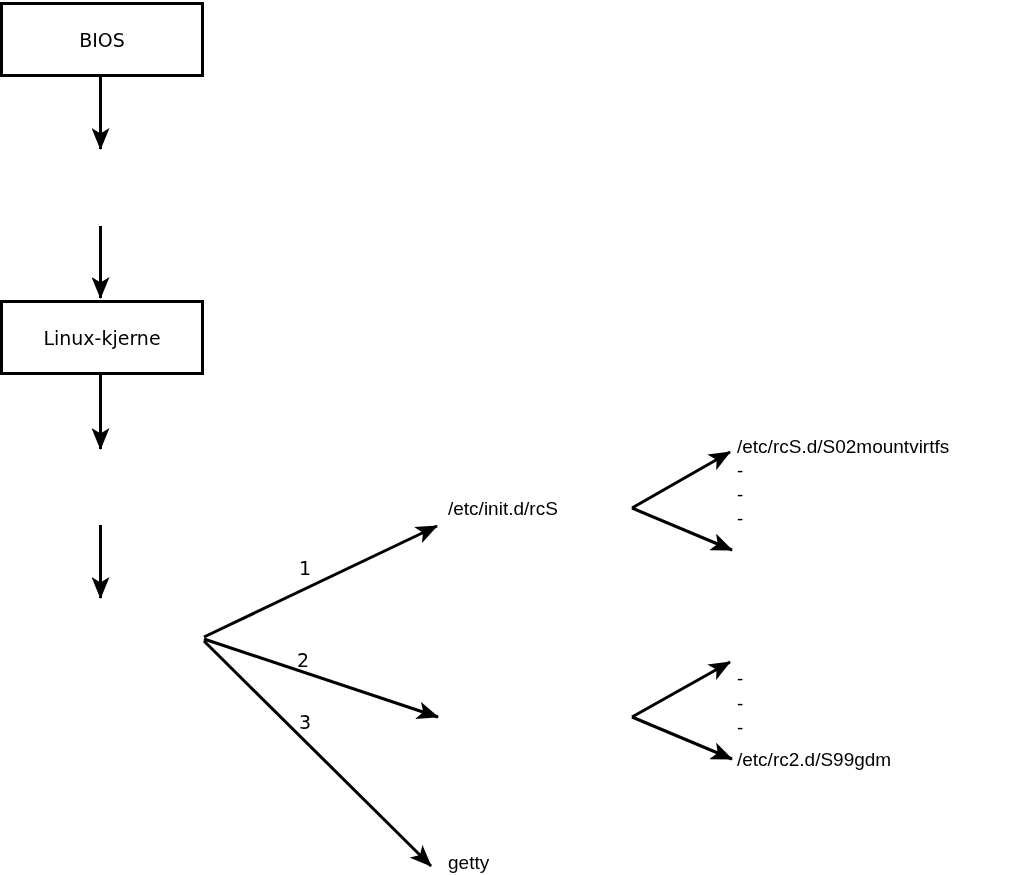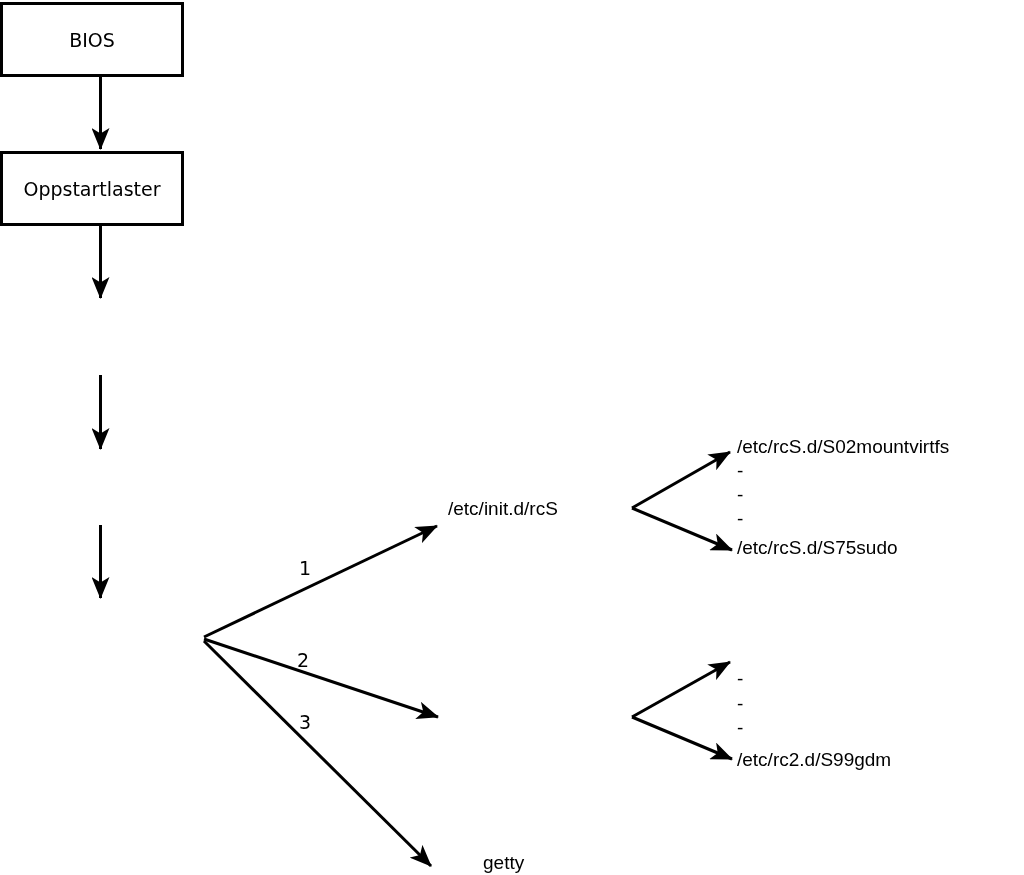--- a/index.html
+++ b/index.html
@@ -14,21 +14,21 @@
   }
   .edges {
     position: absolute;
     left: 0; top: 0;
     width: 1024px; height: 875px;
   }
   .edges line { stroke: #000000; stroke-width: 3; }
   .node {
     position: absolute;
     left: 0;
-    width: 184px;
+    width: 204px;
     height: 75px;
     box-sizing: border-box;
     border: 3px solid #000000;
     background: #ffffff;
     display: flex;
     align-items: center;
     justify-content: center;
     font-size: 19px;
   }
   .txt {
@@ -62,35 +62,34 @@
     <line x1="632" y1="508" x2="730" y2="452" marker-end="url(#ah)"></line>
     <line x1="632" y1="508" x2="732" y2="550" marker-end="url(#ah)"></line>
     <line x1="632" y1="717" x2="730" y2="662" marker-end="url(#ah)"></line>
     <line x1="632" y1="717" x2="732" y2="759" marker-end="url(#ah)"></line>
   </svg>
 
 
   <div class="node" style="top:2px;">
     <span>BIOS</span>
   </div>
-  <div class="node" style="top:151px;">
-    <span>Oppstartlaster</span>
+  <div class="node" style="top:300px;">
+    <span>Linux-kjerne</span>
   </div>
 
   <div class="txt sans" style="left:299px; top:568px;">1</div>
   <div class="txt sans" style="left:297px; top:660px;">2</div>
   <div class="txt sans" style="left:299px; top:722px;">3</div>
 
   <div class="txt mono" style="left:448px; top:509px;">/etc/init.d/rcS</div>
   <div class="txt mono" style="left:737px; top:447px;">/etc/rcS.d/S02mountvirtfs</div>
   <div class="txt mono" style="left:737px; top:471px;">-</div>
   <div class="txt mono" style="left:737px; top:495px;">-</div>
   <div class="txt mono" style="left:737px; top:519px;">-</div>
-  <div class="txt mono" style="left:737px; top:548px;">/etc/rcS.d/S75sudo</div>
 
   <div class="txt mono" style="left:737px; top:679px;">-</div>
   <div class="txt mono" style="left:737px; top:704px;">-</div>
   <div class="txt mono" style="left:737px; top:728px;">-</div>
   <div class="txt mono" style="left:737px; top:760px;">/etc/rc2.d/S99gdm</div>
 
-  <div class="txt mono" style="left:448px; top:863px;margin-left:35px;">getty</div>
+  <div class="txt mono" style="left:448px; top:863px;">getty</div>
 
 </div>
 
 </body></html>

